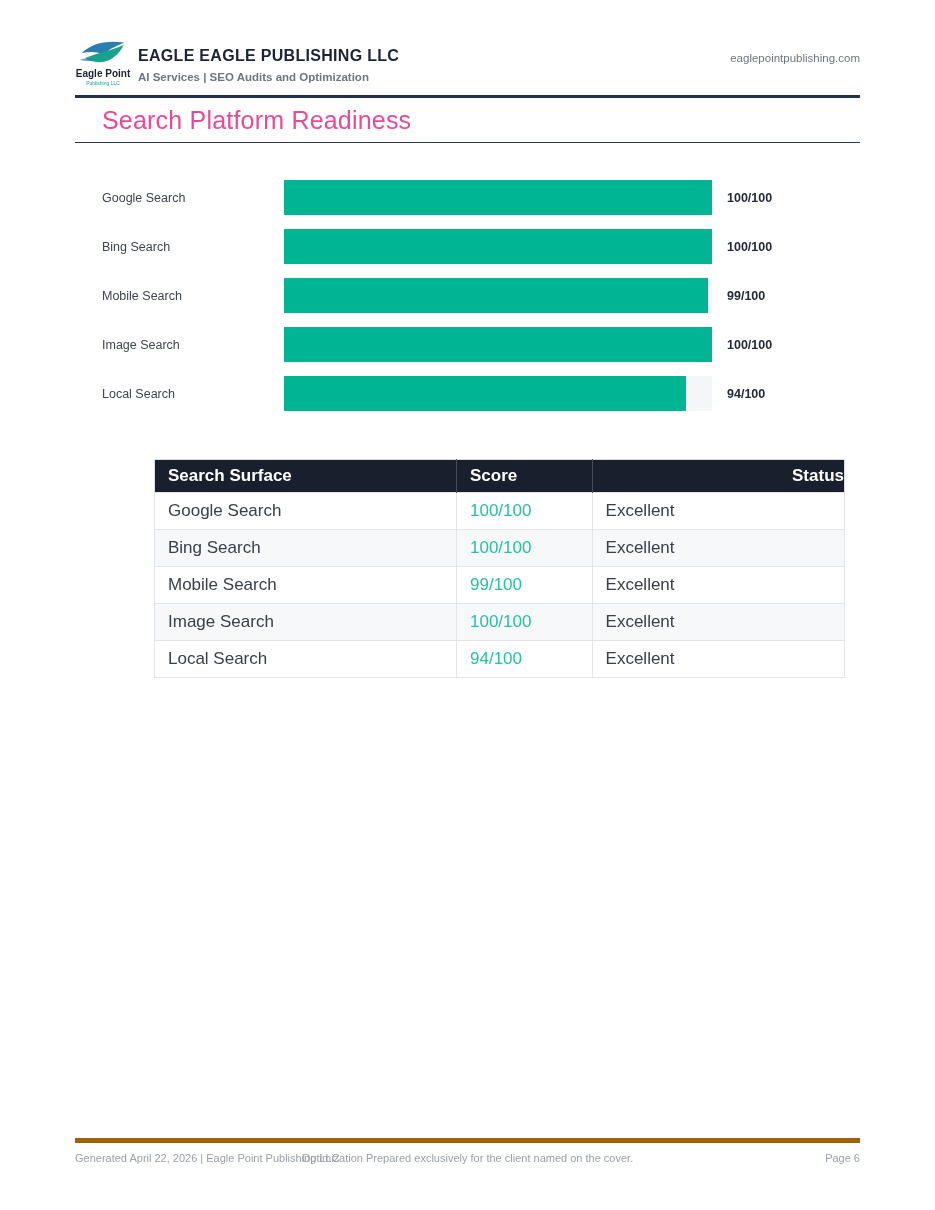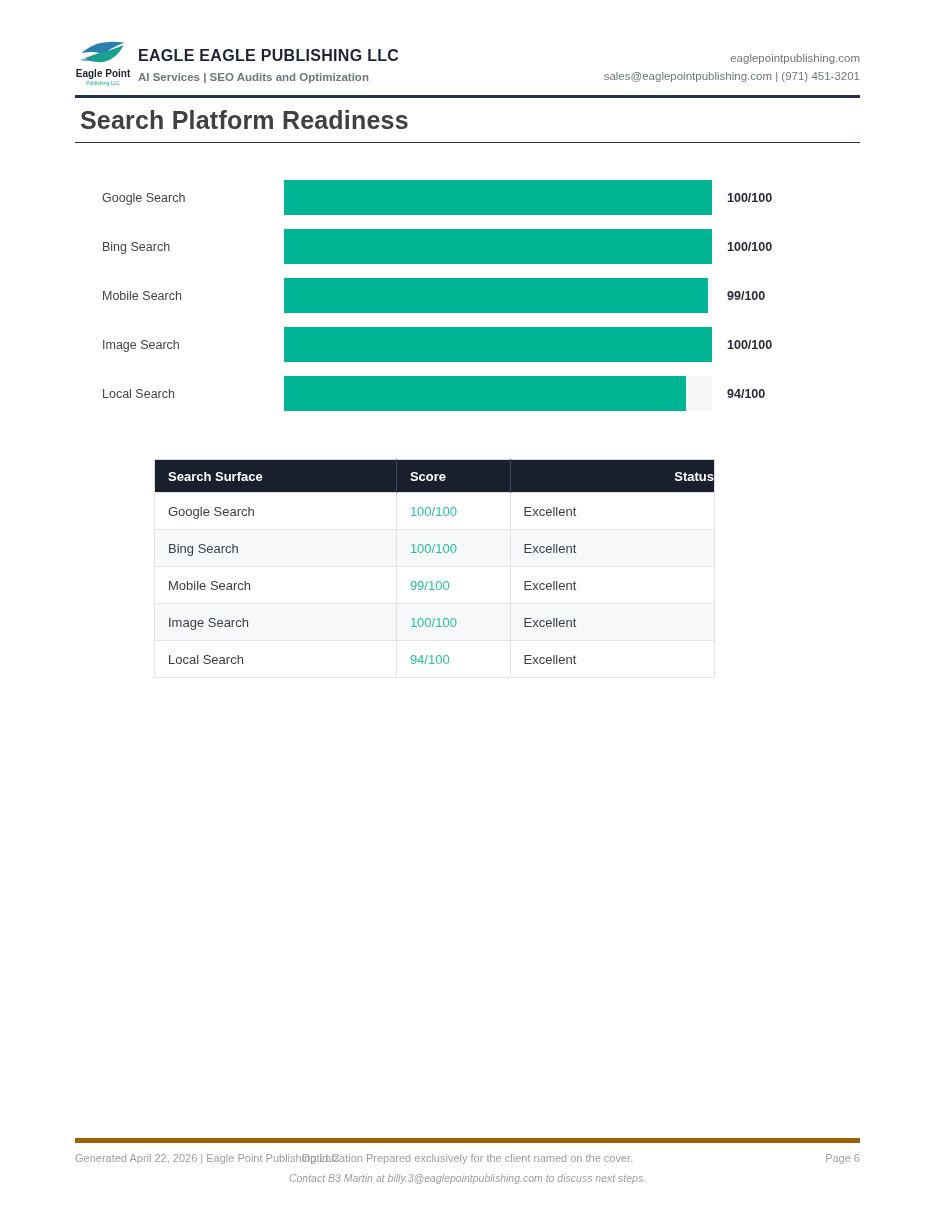--- a/index.html
+++ b/index.html
@@ -35,23 +35,23 @@
     font-size: 11.5px;
     color: #6f757d;
     padding-top: 9px;
     line-height: 1.6;
   }
   .header-rule { border: 0; border-top: 3px solid #233050; margin: 9px 0 0 0; }
 
   
   h1.page-title {
     font-size: 25px;
-    font-weight: bold;
-    color: #404040;
-    margin: 8px 11px 0 5px;
+    font-weight: normal;
+    color: #ec4899;
+    margin: 8px 11px 0 27px;
     letter-spacing: 0.2px;
   }
   .title-rule { border: 0; border-top: 1.5px solid #2b3752; margin: 7px 0 0 0; }
   .intro {
     font-size: 13.5px;
     color: #40464e;
     text-align: justify;
     line-height: 1.6;
     margin: 18px 11px 0 11px;
   }
@@ -59,21 +59,21 @@
   
   .chart { margin: 37px 0 0 27px; }
   .chart-row { display: flex; align-items: center; height: 35px; margin-bottom: 14px; }
   .chart-label { width: 182px; font-size: 12.5px; color: #3f454d; flex: 0 0 auto; }
   .chart-track { width: 428px; height: 35px; background: #f5f6f8; position: relative; flex: 0 0 auto; }
   .chart-bar { height: 100%; }
   .chart-value { margin-left: 15px; font-size: 12.5px; font-weight: bold; color: #242a38; white-space: nowrap; }
 
   
   .table-wrap { margin: 48px 0 0 79px; }
-  table.scores { border-collapse: collapse; width: 561px; font-size: 13px; border: 1px solid #d9dce1; }
+  table.scores { border-collapse: collapse; width: 691px; font-size: 17px; border: 1px solid #d9dce1; }
   table.scores th {
     background: #1a1f2e;
     color: #ffffff;
     text-align: left;
     font-weight: bold;
     height: 33px;
     padding: 0 0 0 13px;
     border-right: 1px solid #454b59;
   }
   table.scores th:last-child { border-right: none; text-align: right; }
@@ -121,21 +121,20 @@
         </svg>
         <span class="logo-cap1">Eagle Point</span>
         <span class="logo-cap2">Publishing LLC</span>
       </div>
       <div class="company-block">
         <div class="company-name">EAGLE EAGLE PUBLISHING LLC</div>
         <div class="tagline">AI Services  |  SEO Audits and Optimization</div>
       </div>
       <div class="header-right">
         <div>eaglepointpublishing.com</div>
-        <div>sales@eaglepointpublishing.com  |  (971) 451-3201</div>
       </div>
     </div>
     <hr class="header-rule">
 
     <h1 class="page-title">Search Platform Readiness</h1>
     <hr class="title-rule">
 
 
     <div class="chart">
         <div class="chart-row">
@@ -214,16 +213,15 @@
       </table>
     </div>
   </div>
 
   <div class="footer">
     <div class="footer-line1">
       <span class="footer-left">Generated April 22, 2026  |  Eagle Point Publishing LLC</span>
       <span class="footer-center">Optimization Prepared exclusively for the client named on the cover.</span>
       <span class="footer-page">Page 6</span>
     </div>
-    <div class="footer-contact">Contact B3 Martin at billy.3@eaglepointpublishing.com to discuss next steps.</div>
   </div>
 
 </div>
 
 </body></html>

